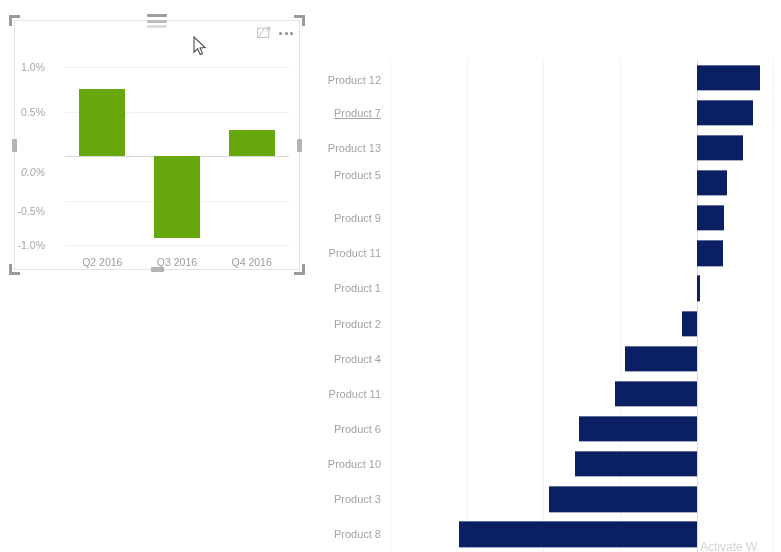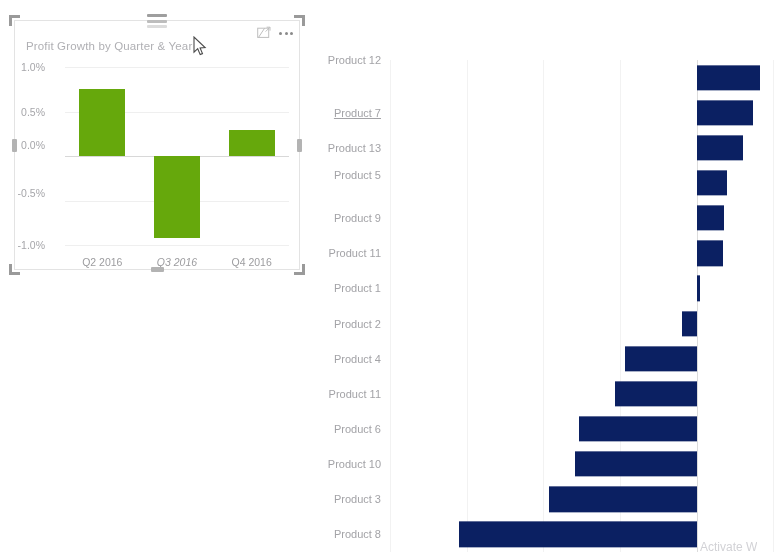--- a/index.html
+++ b/index.html
@@ -153,37 +153,36 @@
         <path d="M8.6 5.6 L12.9 1.3 M9.6 1.2 L13 1.2 L13 4.6" stroke="#8a8a8a" stroke-width="1" fill="none"></path>
       </svg>
     </span>
     <span id="dots-icon">
       <span></span>
         <span></span>
         <span></span>
     </span>
   </div>
 
-  <div id="left-title">Profit Growth by Quarter &amp; Year</div>
 
   <div id="left-plot">
       <div class="gl" style="top: 0px;"></div>
       <div class="ytick" style="top: 0px;">1.0%</div>
       <div class="gl" style="top: 44.5px;"></div>
       <div class="ytick" style="top: 44.5px;">0.5%</div>
       <div class="gl zero" style="top: 89px;"></div>
-      <div class="ytick" style="top: 78px;">0.0%</div>
+      <div class="ytick" style="top: 105px; font-style: italic;">0.0%</div>
       <div class="gl" style="top: 133.5px;"></div>
-      <div class="ytick" style="top: 126px; text-align: right;">-0.5%</div>
+      <div class="ytick" style="top: 144px; text-align: right;">-0.5%</div>
       <div class="gl" style="top: 178px;"></div>
       <div class="ytick" style="top: 178px;">-1.0%</div>
       <div class="bar" style="left: 14.1867px; width: 46.2933px; background: rgb(102, 168, 12); top: 22.25px; height: 66.75px;"></div>
       <div class="xtick" style="left: 37.3333px; text-align: center;">Q2 2016</div>
       <div class="bar" style="left: 88.8533px; width: 46.2933px; background: rgb(102, 168, 12); top: 89px; height: 81.88px;"></div>
-      <div class="xtick" style="left: 112px; font-style: italic;">Q3 2016</div>
+      <div class="xtick" style="left: 112px;">Q3 2016</div>
       <div class="bar" style="left: 163.52px; width: 46.2933px; background: rgb(102, 168, 12); top: 63.19px; height: 25.81px;"></div>
       <div class="xtick" style="left: 186.667px;">Q4 2016</div>
     </div>
 
   <div class="sel-corner tl">
       <i class="h"></i>
       <i class="v"></i>
     </div>
   <div class="sel-corner tr">
       <i class="h"></i>
@@ -204,21 +203,21 @@
 
 <div id="right-visual">
   <div id="right-plot">
       <div class="vgl" style="left: 0px;"></div>
       <div class="vgl" style="left: 76.6667px;"></div>
       <div class="vgl" style="left: 153.333px;"></div>
       <div class="vgl" style="left: 230px;"></div>
       <div class="vgl zero" style="left: 306.667px;"></div>
       <div class="vgl" style="left: 383.333px;"></div>
       <div class="hbar" style="top: 17.5714px; height: 25.3029px; left: 306.667px; width: 62.8667px; background: rgb(11, 32, 98);"></div>
-      <div class="cat" style="top: 0;">Product 12</div>
+      <div class="cat" style="top: 20px;">Product 12</div>
       <div class="hbar" style="top: 52.7143px; height: 25.3029px; left: 306.667px; width: 56.7333px; background: rgb(11, 32, 98);"></div>
       <div class="cat" style="top: 52.7143px; text-decoration: underline;">Product 7</div>
       <div class="hbar" style="top: 87.8571px; height: 25.3029px; left: 306.667px; width: 46px; background: rgb(11, 32, 98);"></div>
       <div class="cat" style="top: 87.8571px; text-align: center;">Product 13</div>
       <div class="hbar" style="top: 123px; height: 25.3029px; left: 306.667px; width: 29.9px; background: rgb(11, 32, 98);"></div>
       <div class="cat" style="top: 115px;">Product 5</div>
       <div class="hbar" style="top: 158.143px; height: 25.3029px; left: 306.667px; width: 27.6px; background: rgb(11, 32, 98);"></div>
       <div class="cat" style="top: 158.143px;">Product 9</div>
       <div class="hbar" style="top: 193.286px; height: 25.3029px; left: 306.667px; width: 26.8333px; background: rgb(11, 32, 98);"></div>
       <div class="cat" style="top: 193.286px;">Product 11</div>

